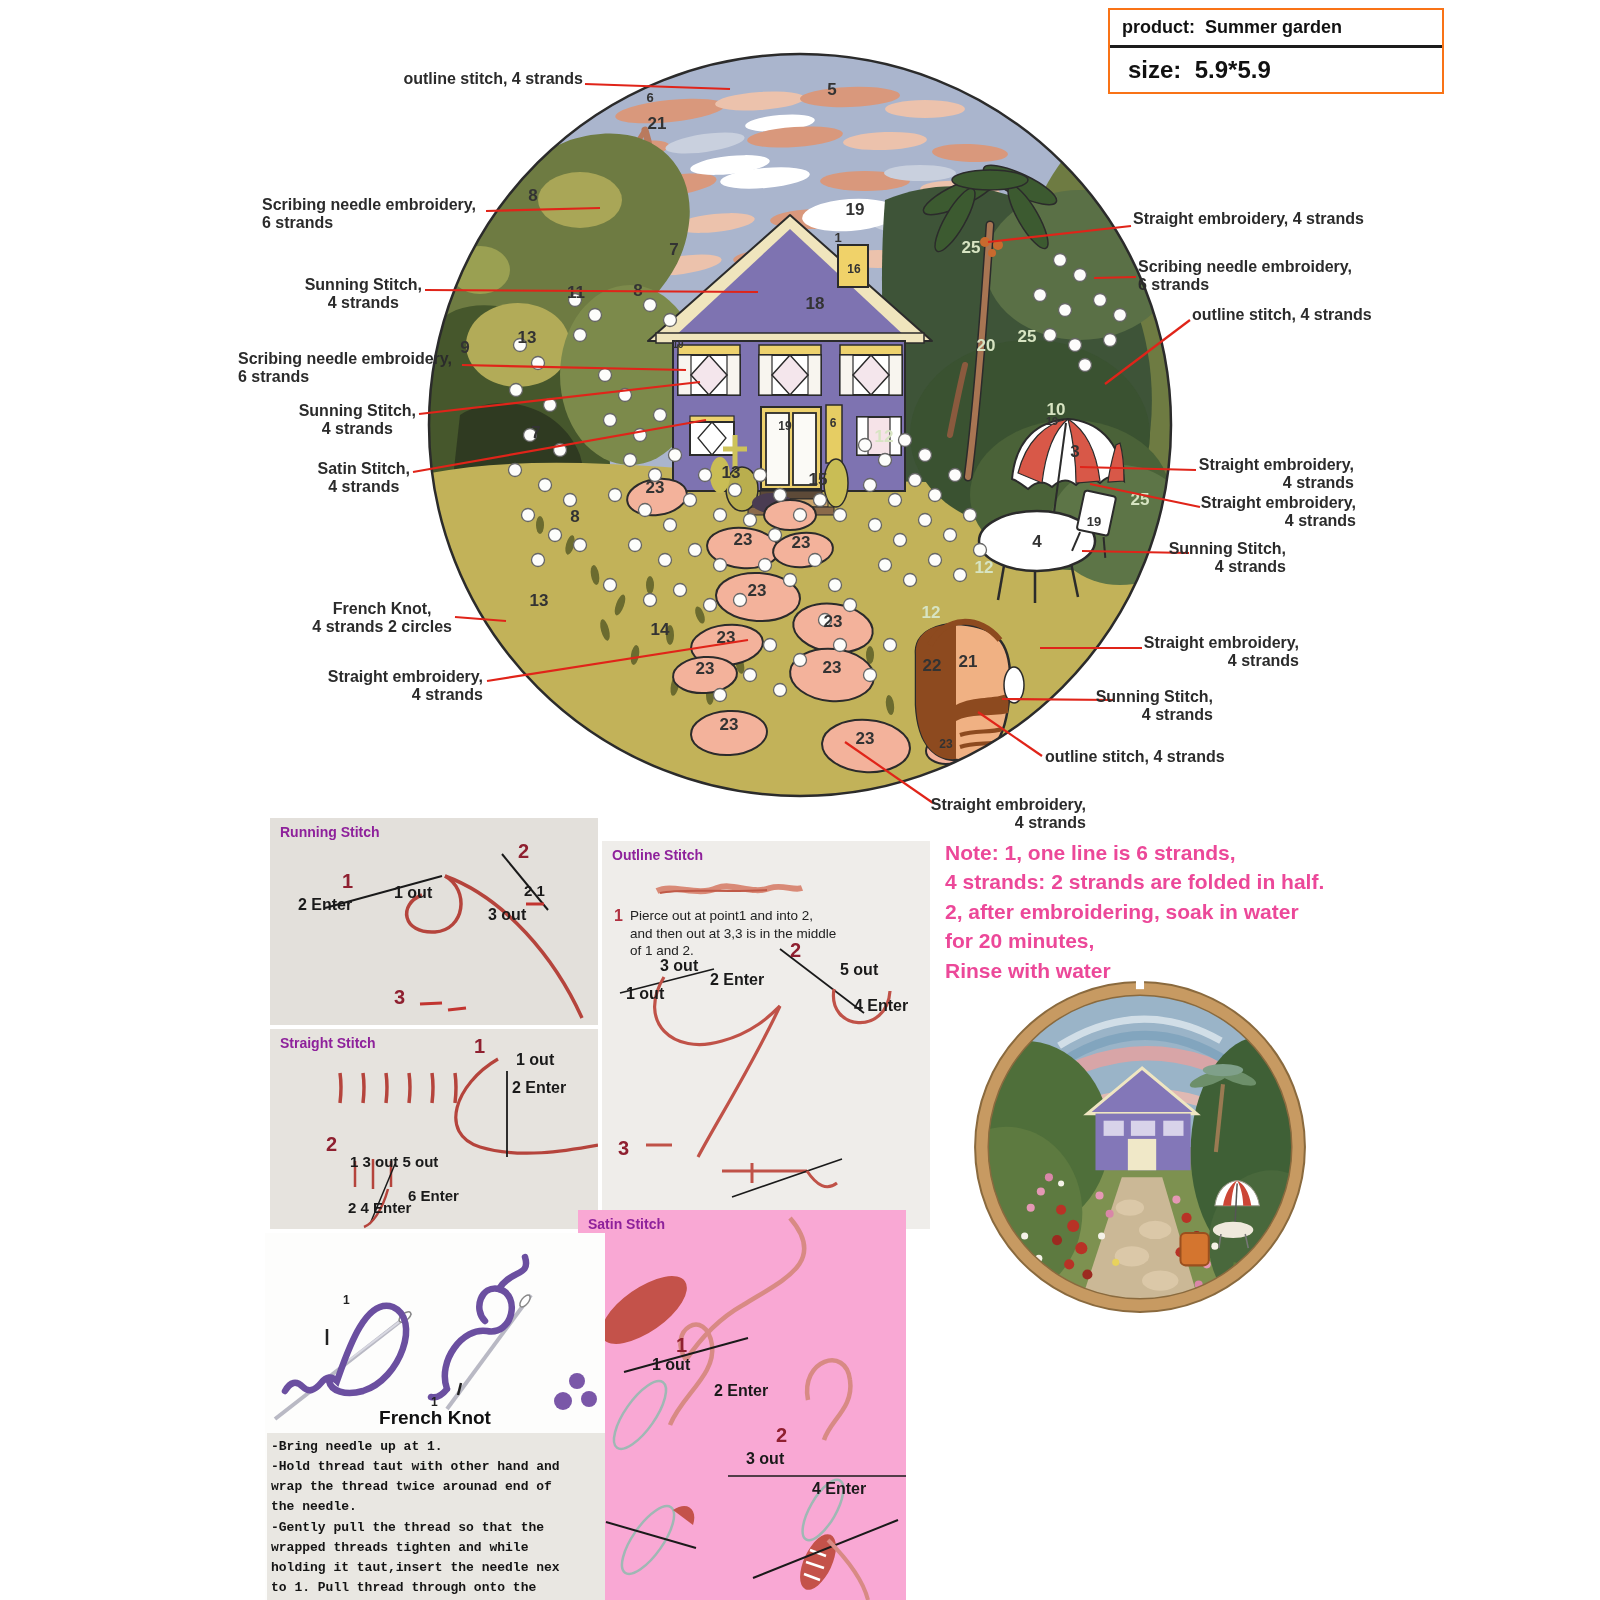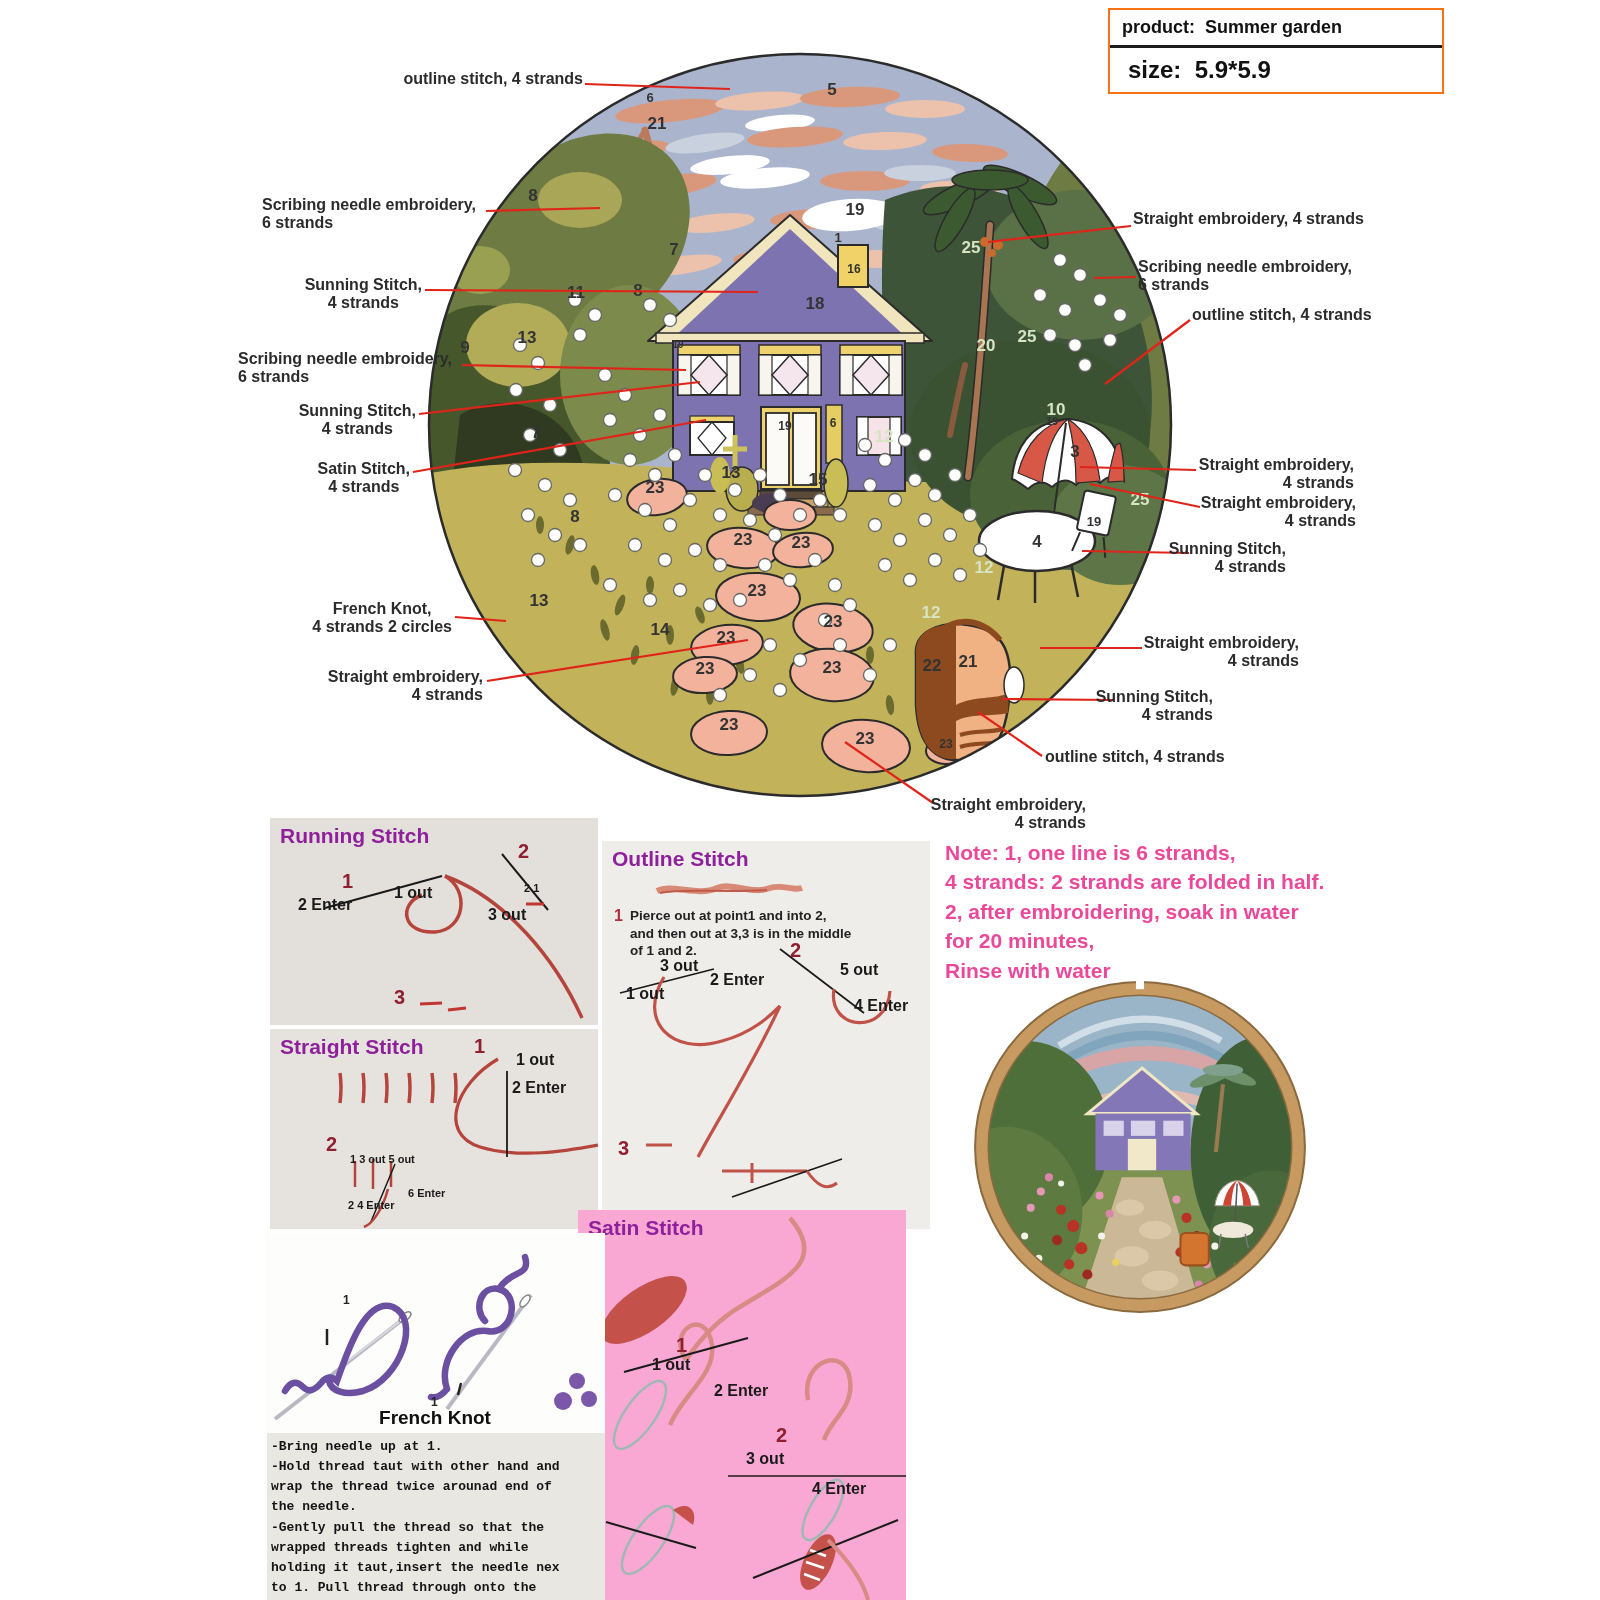--- a/index.html
+++ b/index.html
@@ -11,28 +11,28 @@
   .pb-row{border-bottom:3px solid #1d1d1d;padding:7px 12px;font-size:18px;font-weight:700;color:#111;}
   .pb-row:last-child{border-bottom:none;}
   .pb-size{font-size:24px;padding:8px 18px;}
   #leader-svg{left:0;top:0;pointer-events:none;z-index:6;}
   #callout-layer{position:absolute;left:0;top:0;width:1600px;height:1600px;z-index:7;pointer-events:none;}
   .callout{position:absolute;font-size:16px;font-weight:600;color:#2b2b2b;line-height:1.14;white-space:pre-line;}
   .pill{position:absolute;left:272px;top:772px;width:302px;height:38px;background:#8a1b96;border:2px solid #66106f;
         border-radius:20px;color:#fff;font-size:22px;font-weight:700;text-align:center;line-height:36px;z-index:4;}
   .panel{position:absolute;z-index:3;}
   .panel-art{left:0;top:0;}
-  .ptitle{position:absolute;top:6px;left:10px;font-size:21px;font-weight:700;color:#8e219b;z-index:5;}
+  .ptitle{position:absolute;top:6px;left:10px;font-size:14px;font-weight:700;color:#8e219b;z-index:5;}
   .plabel{position:absolute;font-weight:700;color:#1a1a1a;font-size:16px;white-space:nowrap;z-index:5;}
   .plabel.num{color:#8f2030;font-size:20px;}
-  .plabel.tiny{font-size:11px;}
+  .plabel.tiny{font-size:15px;}
   .plabel.fk1{font-size:12px;color:#222;}
   .outline-step{position:absolute;left:12px;top:66px;display:flex;gap:7px;z-index:5;}
   .step-no{color:#b03040;font-weight:800;font-size:16px;}
-  .step-body{font-size:13.5px;font-weight:700;color:#222;line-height:1.3;white-space:pre-line;}
+  .step-body{font-size:13.5px;font-weight:400;color:#222;line-height:1.3;white-space:pre-line;}
   .fk-title{position:absolute;left:0;right:0;top:174px;text-align:center;font-weight:700;font-size:19px;color:#101010;z-index:5;}
   .french-text{position:absolute;left:2px;top:200px;width:334px;background:#e9e7e2;
         font-family:"Liberation Mono",monospace;font-size:13px;font-weight:700;line-height:1.55;
         color:#141414;white-space:pre;padding:4px 0 6px 4px;z-index:5;}
   .note{position:absolute;left:945px;top:838px;font-size:21px;font-weight:600;color:#ec4899;
         line-height:1.4;white-space:pre-line;z-index:4;}
 </style>
 </head>
 <body>
 

